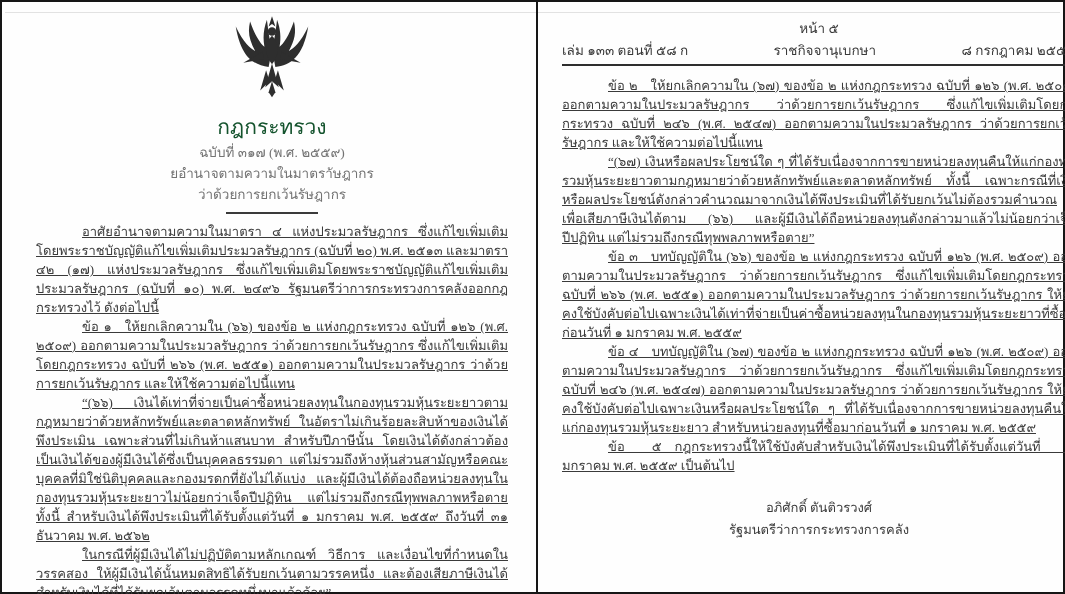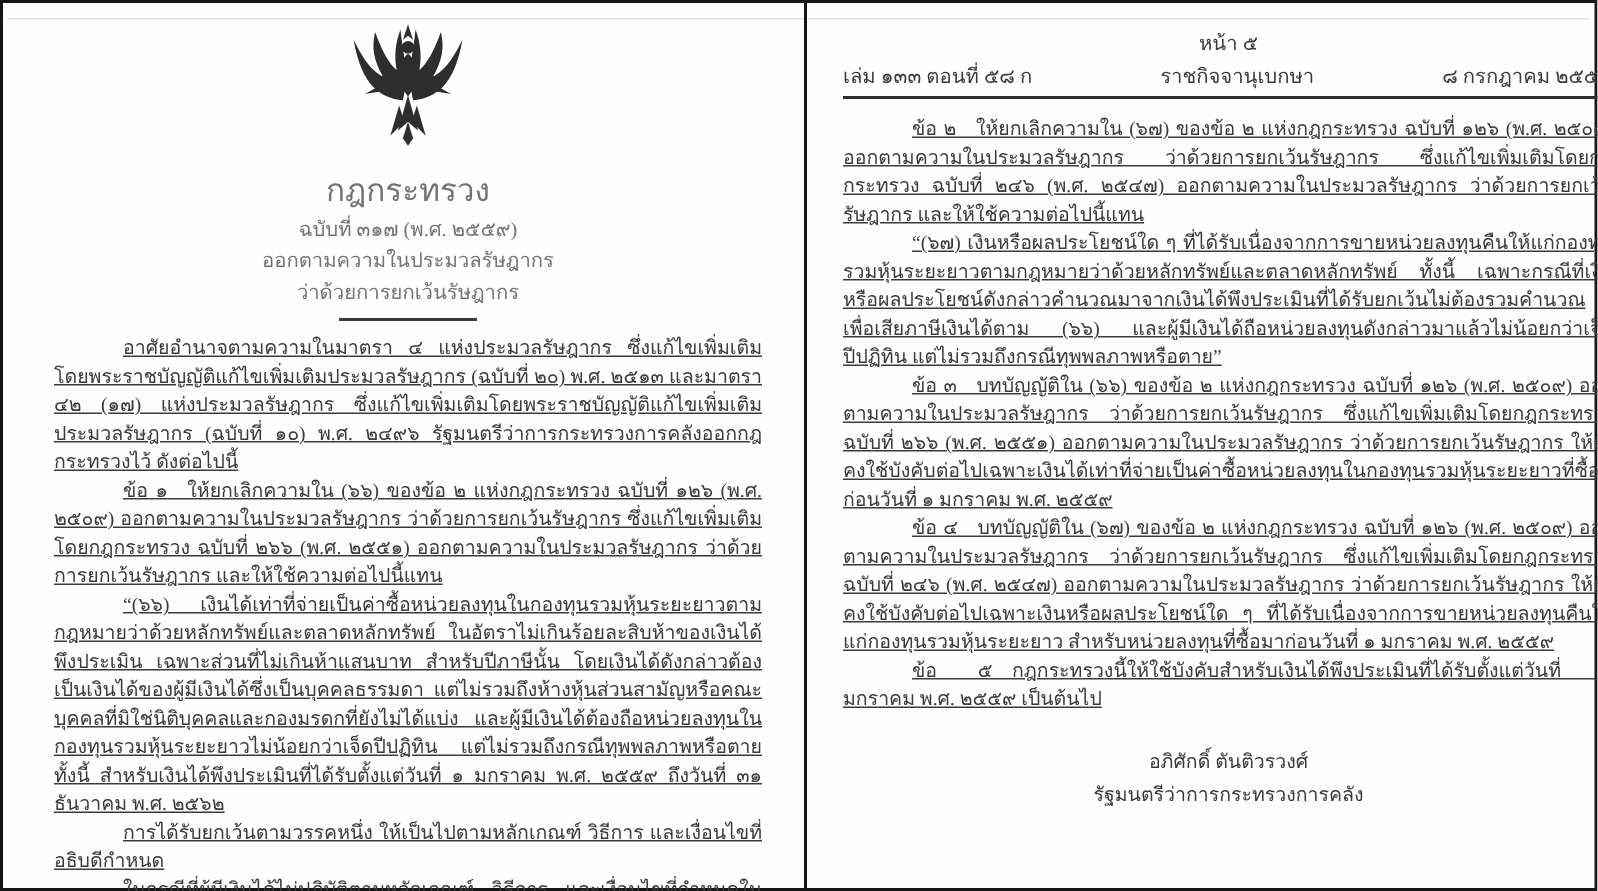--- a/index.html
+++ b/index.html
@@ -26,21 +26,21 @@
     position: absolute; left: 3px; right: 3px; top: 10px;
     border-top: 1px solid #e2e2e2;
   }
   .page { position: absolute; top: 2px; height: 590px; overflow: hidden; }
   .page-left  { left: 2px;   width: 532px; padding: 6px 28px 0 32px; }
   .page-right { left: 536px; width: 558px; padding: 16px 20px 0 24px; }
 
   .emblem-wrap { text-align: center; margin-top: 4px; height: 96px; }
   .title {
     text-align: center; font-size: 21px; line-height: 26px;
-    margin: 4px 0 2px 0; color: #737373; text-indent: 0;
+    margin: 4px 0 2px 0; color: #14532d; text-indent: 0;
   }
   .sub { text-align: center; font-size: 13.5px; line-height: 21px; margin: 0; text-indent: 0; color: #737373; }
   .title-rule { width: 92px; border: none; border-top: 2px solid #3a3a3a; margin: 7px auto 8px auto; }
 
   p.body-par {
     margin: 0; font-size: 13px; line-height: 19px;
     text-align: justify; text-indent: 46px; color: #3a3a3a; text-decoration: underline;
   }
 
   .hdr-pageno { text-align: center; font-size: 13.5px; line-height: 18px; margin: 0; text-indent: 0; }
@@ -84,28 +84,27 @@
             <path d="M70 58 L78 86 L70 79 L62 86 Z"></path>
             <path d="M70 79 L70 98 L66 92 Z"></path>
             <path d="M70 79 L70 98 L74 92 Z"></path>
           </g>
         </svg>
       </span>
     </div>
 
     <p class="title">กฎกระทรวง</p>
     <p class="sub">ฉบับที่ ๓๑๗ (พ.ศ. ๒๕๕๙)</p>
-    <p class="sub">ออกตามความในประมวลรัษฎากร</p>
+    <p class="sub">ยอำนาจตามความในมาตราัษฎากร</p>
     <p class="sub">ว่าด้วยการยกเว้นรัษฎากร</p>
     <hr class="title-rule">
 
     <p class="body-par">อาศัยอำนาจตามความในมาตรา ๔ แห่งประมวลรัษฎากร ซึ่งแก้ไขเพิ่มเติมโดยพระราชบัญญัติแก้ไขเพิ่มเติมประมวลรัษฎากร (ฉบับที่ ๒๐) พ.ศ. ๒๕๑๓ และมาตรา ๔๒ (๑๗) แห่งประมวลรัษฎากร ซึ่งแก้ไขเพิ่มเติมโดยพระราชบัญญัติแก้ไขเพิ่มเติมประมวลรัษฎากร (ฉบับที่ ๑๐) พ.ศ. ๒๔๙๖ รัฐมนตรีว่าการกระทรวงการคลังออกกฎกระทรวงไว้ ดังต่อไปนี้</p>
     <p class="body-par">ข้อ ๑ ให้ยกเลิกความใน (๖๖) ของข้อ ๒ แห่งกฎกระทรวง ฉบับที่ ๑๒๖ (พ.ศ. ๒๕๐๙) ออกตามความในประมวลรัษฎากร ว่าด้วยการยกเว้นรัษฎากร ซึ่งแก้ไขเพิ่มเติมโดยกฎกระทรวง ฉบับที่ ๒๖๖ (พ.ศ. ๒๕๕๑) ออกตามความในประมวลรัษฎากร ว่าด้วยการยกเว้นรัษฎากร และให้ใช้ความต่อไปนี้แทน</p>
     <p class="body-par">“(๖๖) เงินได้เท่าที่จ่ายเป็นค่าซื้อหน่วยลงทุนในกองทุนรวมหุ้นระยะยาวตามกฎหมายว่าด้วยหลักทรัพย์และตลาดหลักทรัพย์ ในอัตราไม่เกินร้อยละสิบห้าของเงินได้พึงประเมิน เฉพาะส่วนที่ไม่เกินห้าแสนบาท สำหรับปีภาษีนั้น โดยเงินได้ดังกล่าวต้องเป็นเงินได้ของผู้มีเงินได้ซึ่งเป็นบุคคลธรรมดา แต่ไม่รวมถึงห้างหุ้นส่วนสามัญหรือคณะบุคคลที่มิใช่นิติบุคคลและกองมรดกที่ยังไม่ได้แบ่ง และผู้มีเงินได้ต้องถือหน่วยลงทุนในกองทุนรวมหุ้นระยะยาวไม่น้อยกว่าเจ็ดปีปฏิทิน แต่ไม่รวมถึงกรณีทุพพลภาพหรือตาย ทั้งนี้ สำหรับเงินได้พึงประเมินที่ได้รับตั้งแต่วันที่ ๑ มกราคม พ.ศ. ๒๕๕๙ ถึงวันที่ ๓๑ ธันวาคม พ.ศ. ๒๕๖๒</p>
-    <p class="body-par">การได้รับยกเว้นตามวรรคหนึ่ง ให้เป็นไปตามหลักเกณฑ์ วิธีการ และเงื่อนไขที่อธิบดีกำหนด</p>
     <p class="body-par">ในกรณีที่ผู้มีเงินได้ไม่ปฏิบัติตามหลักเกณฑ์ วิธีการ และเงื่อนไขที่กำหนดในวรรคสอง ให้ผู้มีเงินได้นั้นหมดสิทธิได้รับยกเว้นตามวรรคหนึ่ง และต้องเสียภาษีเงินได้สำหรับเงินได้ที่ได้รับยกเว้นตามวรรคหนึ่งมาแล้วด้วย”</p>
   </div>
 
   <div class="page-divider"></div>
 
   <div class="page page-right">
     <p class="hdr-pageno">หน้า ๕</p>
     <div class="hdr-row">
       <span>เล่ม ๑๓๓ ตอนที่ ๕๘ ก</span>
       <span>ราชกิจจานุเบกษา</span>

